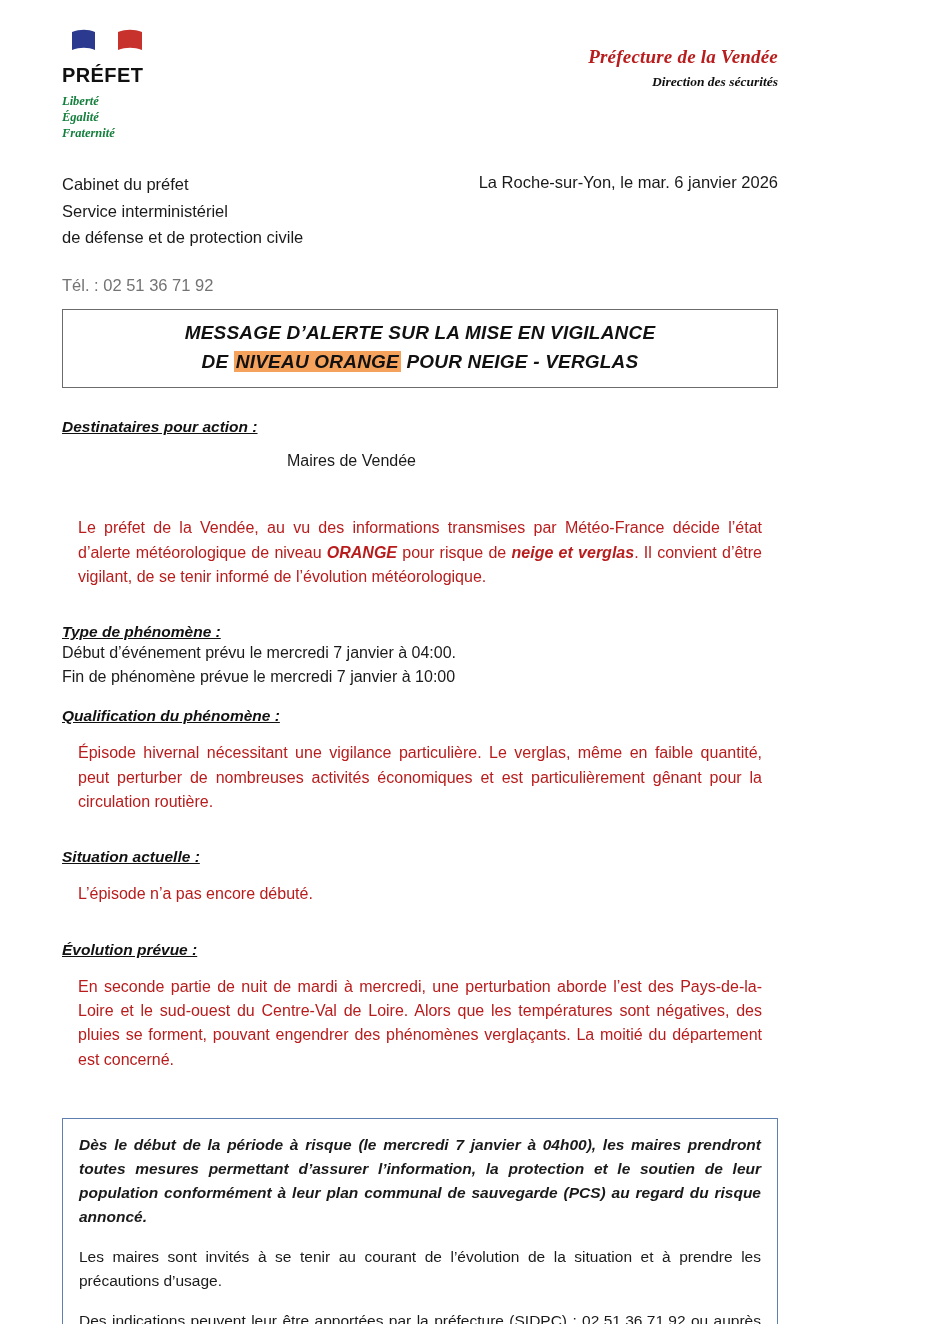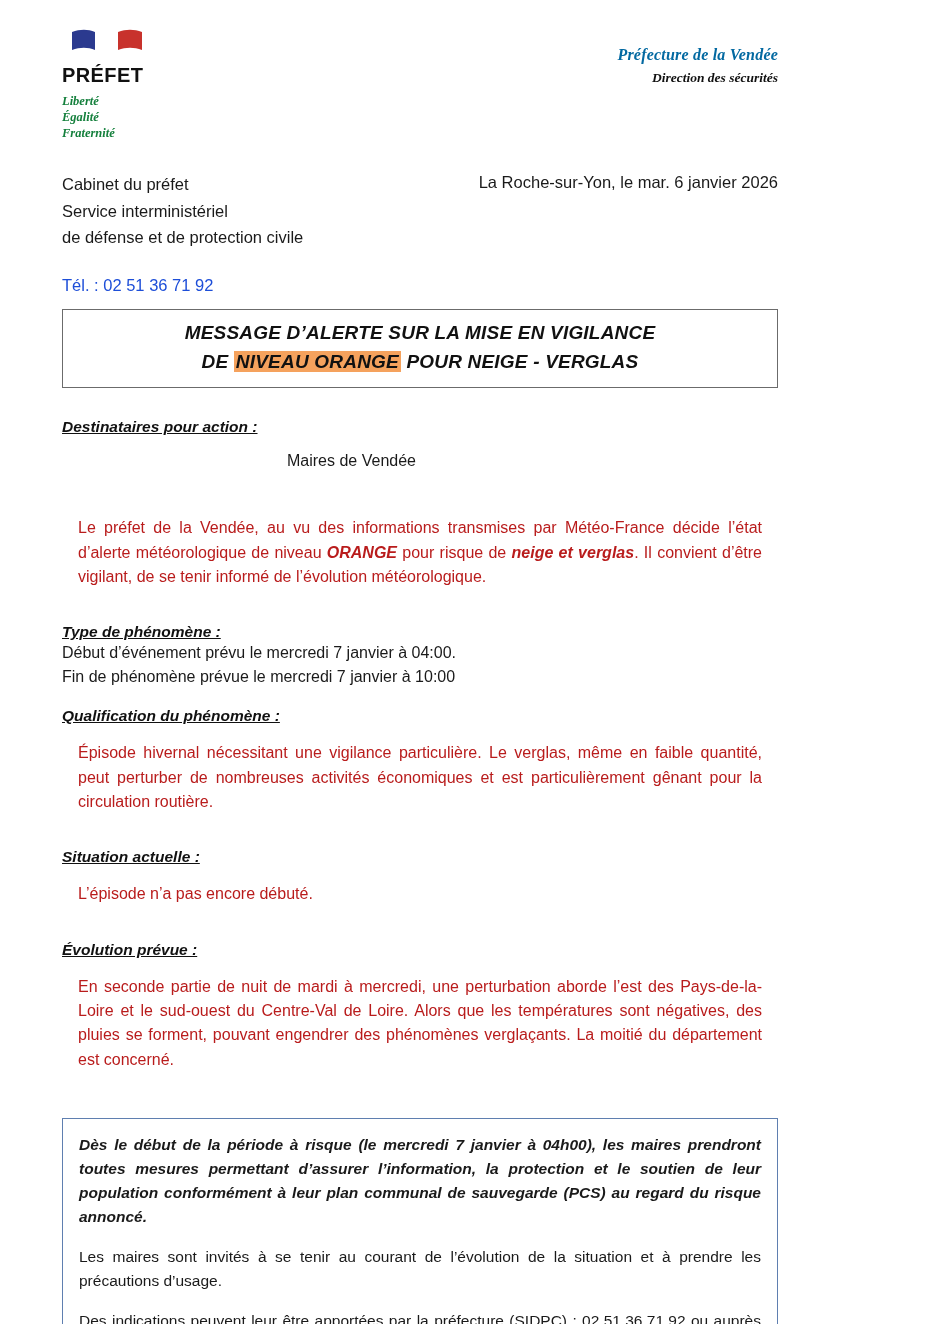--- a/index.html
+++ b/index.html
@@ -61,22 +61,22 @@
     color: #15803d;
   }
   .header-right {
     text-align: right;
     padding-top: 18px;
   }
   .pref-title {
     font-family: "Liberation Serif", serif;
     font-style: italic;
     font-weight: bold;
-    font-size: 16px;
-    color: #0369a1;
+    font-size: 19px;
+    color: #b91c1c;
     margin: 0 0 6px 0;
     letter-spacing: 0.2px;
   }
   .pref-sub {
     font-family: "Liberation Serif", serif;
     font-style: italic;
     font-weight: bold;
     font-size: 13.5px;
     color: #111;
     margin: 0;
@@ -96,21 +96,21 @@
     color: #1a1a1a;
   }
   .addr-right {
     font-size: 16.5px;
     color: #1a1a1a;
     padding-top: 2px;
   }
   .tel {
     padding: 26px 62px 0 62px;
     font-size: 16.5px;
-    color: #1d4ed8;
+    color: #737373;
     box-sizing: border-box;
   }
 
   
   .title-box {
     margin: 14px 62px 0 62px;
     border: 1px solid #6b6b6b;
     padding: 9px 10px 11px 10px;
     text-align: center;
     box-sizing: border-box;

